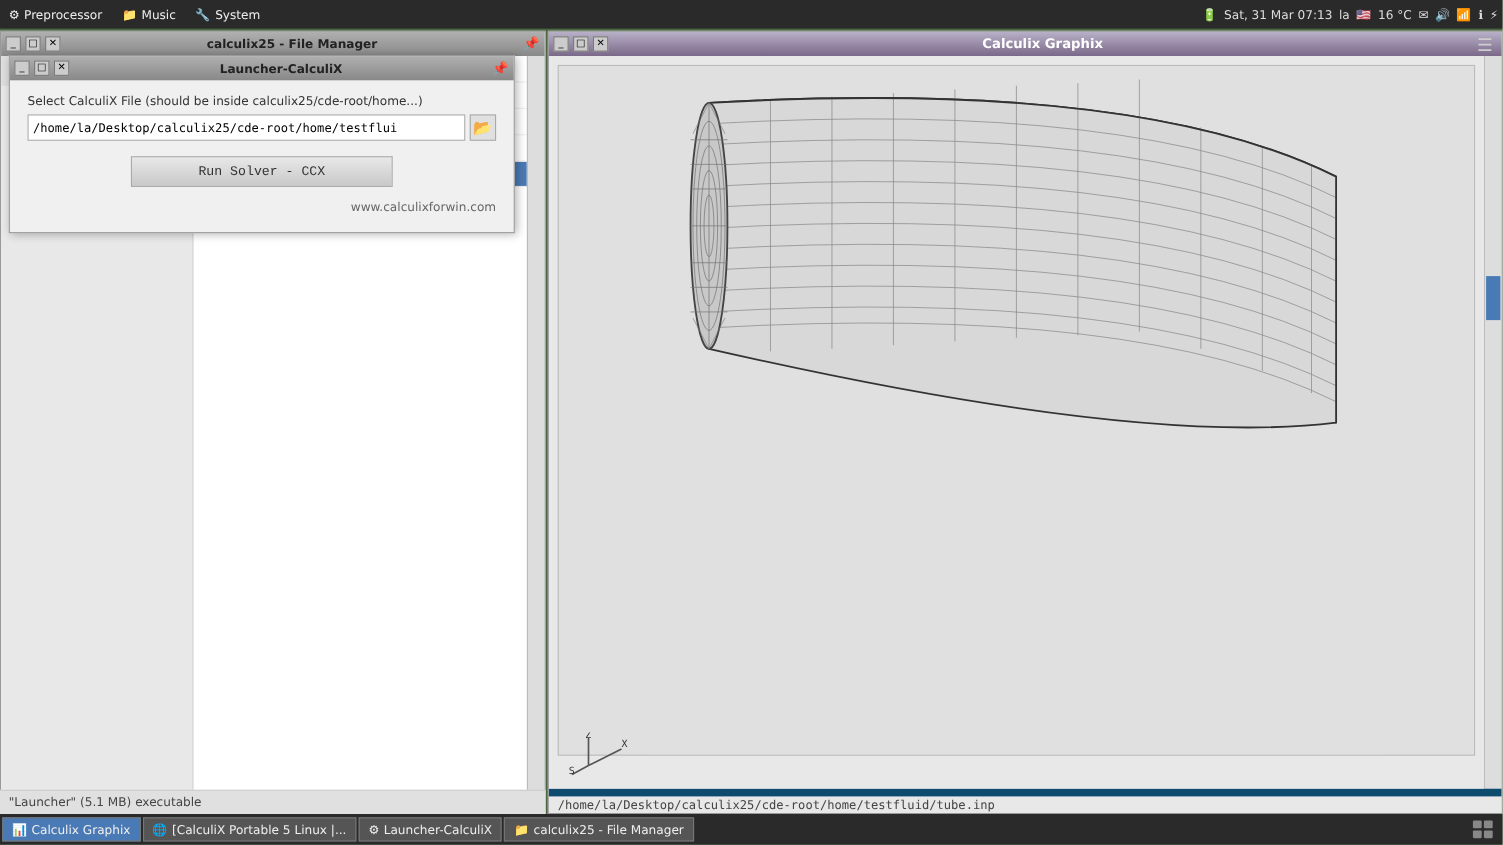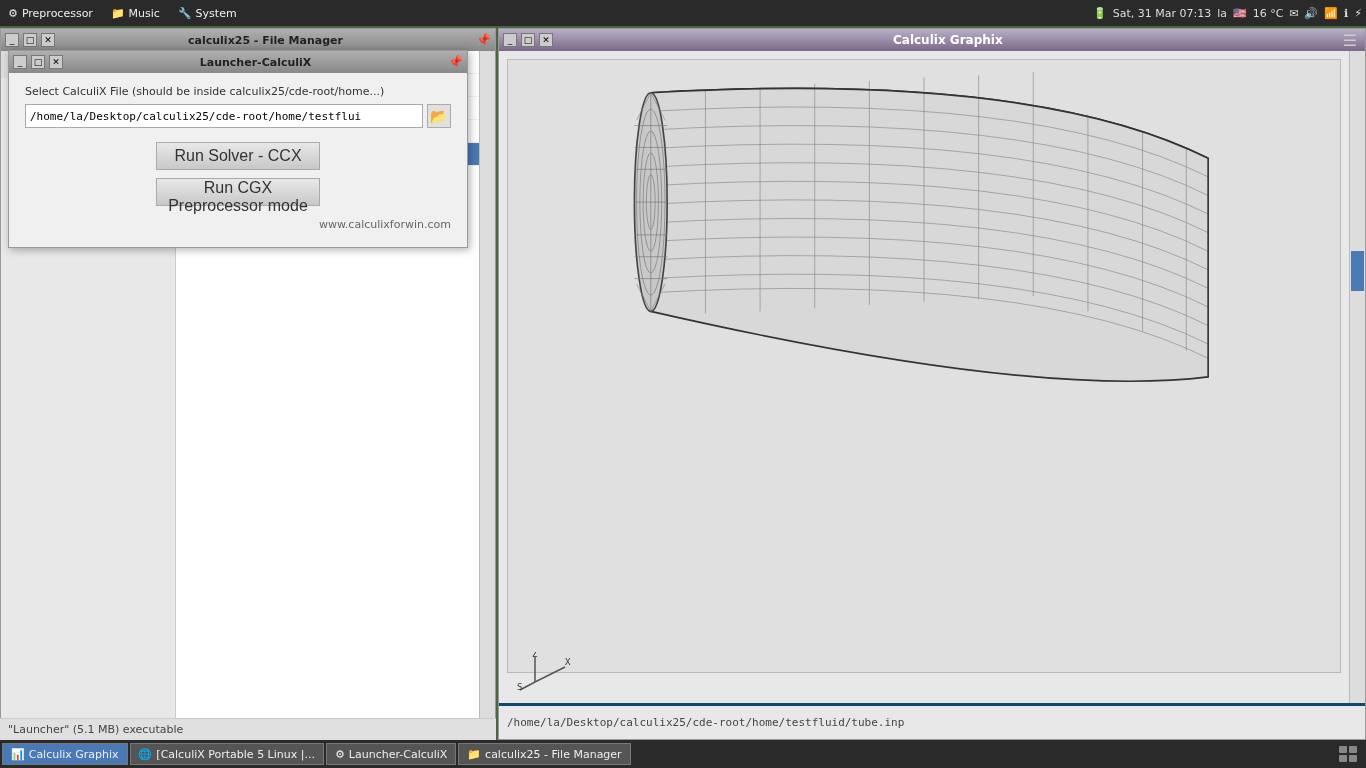--- a/index.html
+++ b/index.html
@@ -230,27 +230,28 @@
       display: flex; align-items: center; justify-content: center;
       font-size: 14px;
     }
     .dialog-buttons {
       display: flex;
       flex-direction: column;
       align-items: center;
       gap: 8px;
     }
     .dialog-btn {
-      width: 164px;
+      width: 238px;
       height: 28px;
       background: linear-gradient(to bottom, #e8e8e8, #c8c8c8);
       border: 1px solid #aaa;
       cursor: pointer;
-      font-size: 16px;
+      font-size: 12px;
       color: #333;
+      font-family: Liberation Mono, monospace;
     }
     .dialog-footer {
       margin-top: 12px;
       font-size: 11px;
       color: #666;
       text-align: right;
     }
 
     
     .cgx-window {
@@ -316,23 +317,23 @@
       border-left: 1px solid #bbb;
       display: flex;
       flex-direction: column;
     }
     .cgx-scrollbar-thumb {
       background: #4a7ab5;
       height: 40px;
       margin: 200px 1px 0;
     }
     .cgx-footer {
-      height: 36px;
+      height: 22px;
       background: #e8e8e8;
-      border-top: 3px solid #0c4a6e;
+      border-top: 7px solid #0c4a6e;
       display: flex;
       align-items: center;
       padding: 0 8px;
       font-size: 11px;
       color: #444;
       font-family: monospace;
       flex-shrink: 0;
     }
 
     
@@ -481,21 +482,20 @@
     <div class="pin-icon">📌</div>
   </div>
   <div class="dialog-body">
     <div class="dialog-label">Select CalculiX File (should be inside calculix25/cde-root/home...)</div>
     <div class="file-input-row">
       <input class="file-input" type="text" value="/home/la/Desktop/calculix25/cde-root/home/testflui" style="">
       <div class="file-browse-btn">📂</div>
     </div>
     <div class="dialog-buttons">
       <button class="dialog-btn">Run Solver - CCX</button>
-      <button class="dialog-btn">Run CGX Preprocessor mode</button>
     </div>
     <div class="dialog-footer">www.calculixforwin.com</div>
   </div>
 </div>
 
 <div class="cgx-window">
   <div class="cgx-titlebar">
     <div class="win-btn">_</div>
     <div class="win-btn">□</div>
     <div class="win-btn">✕</div>

